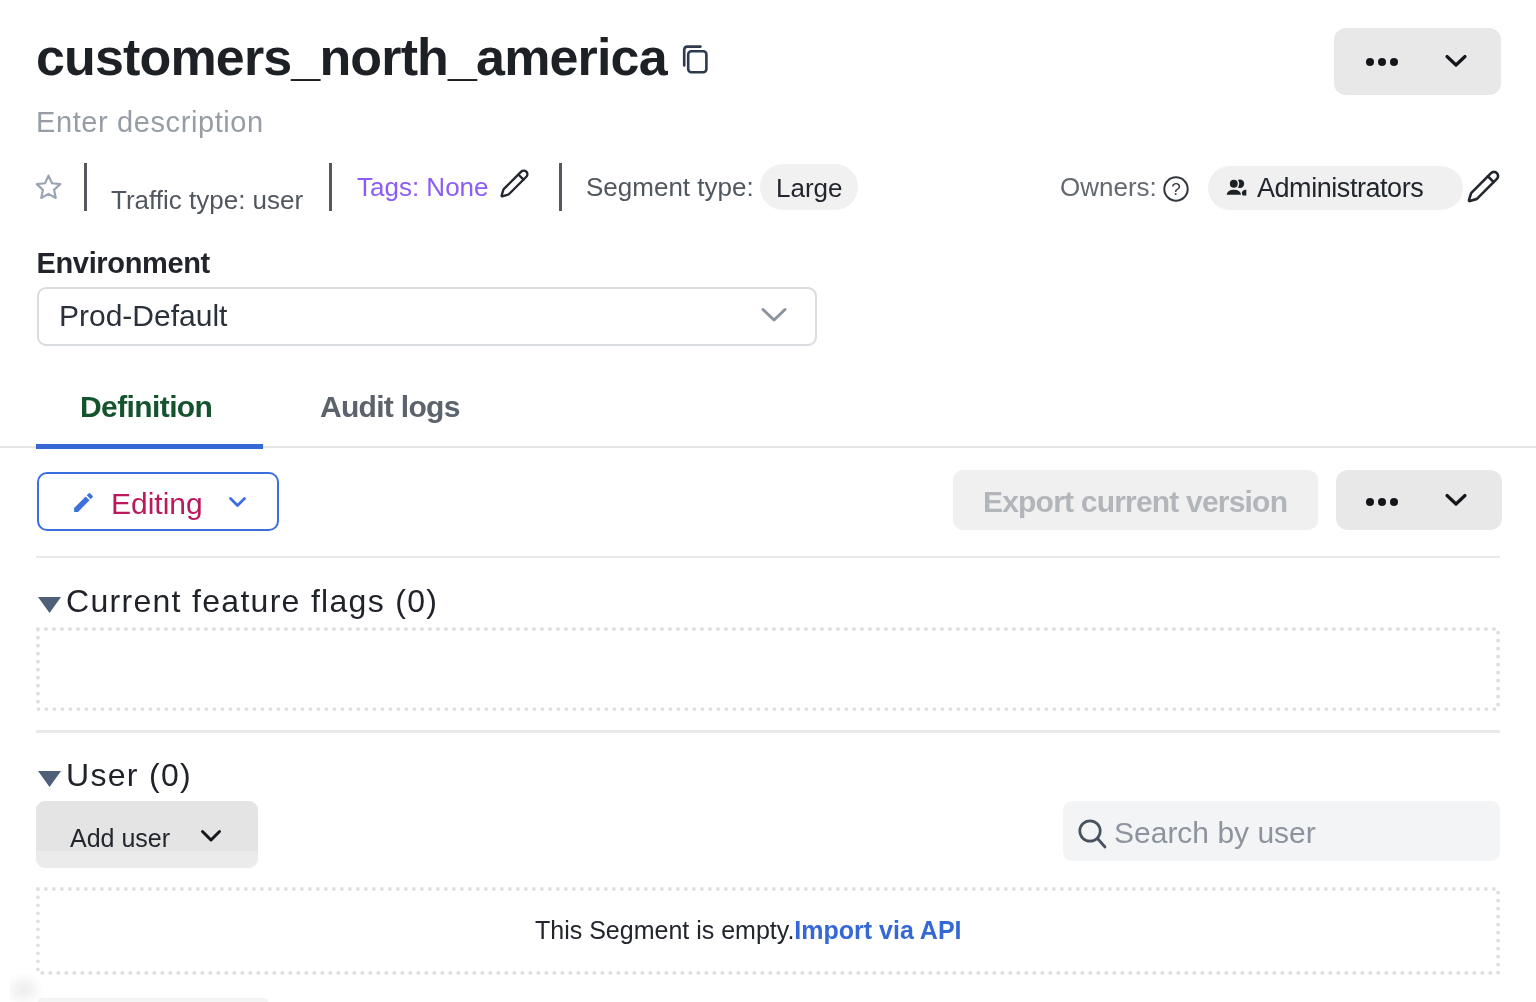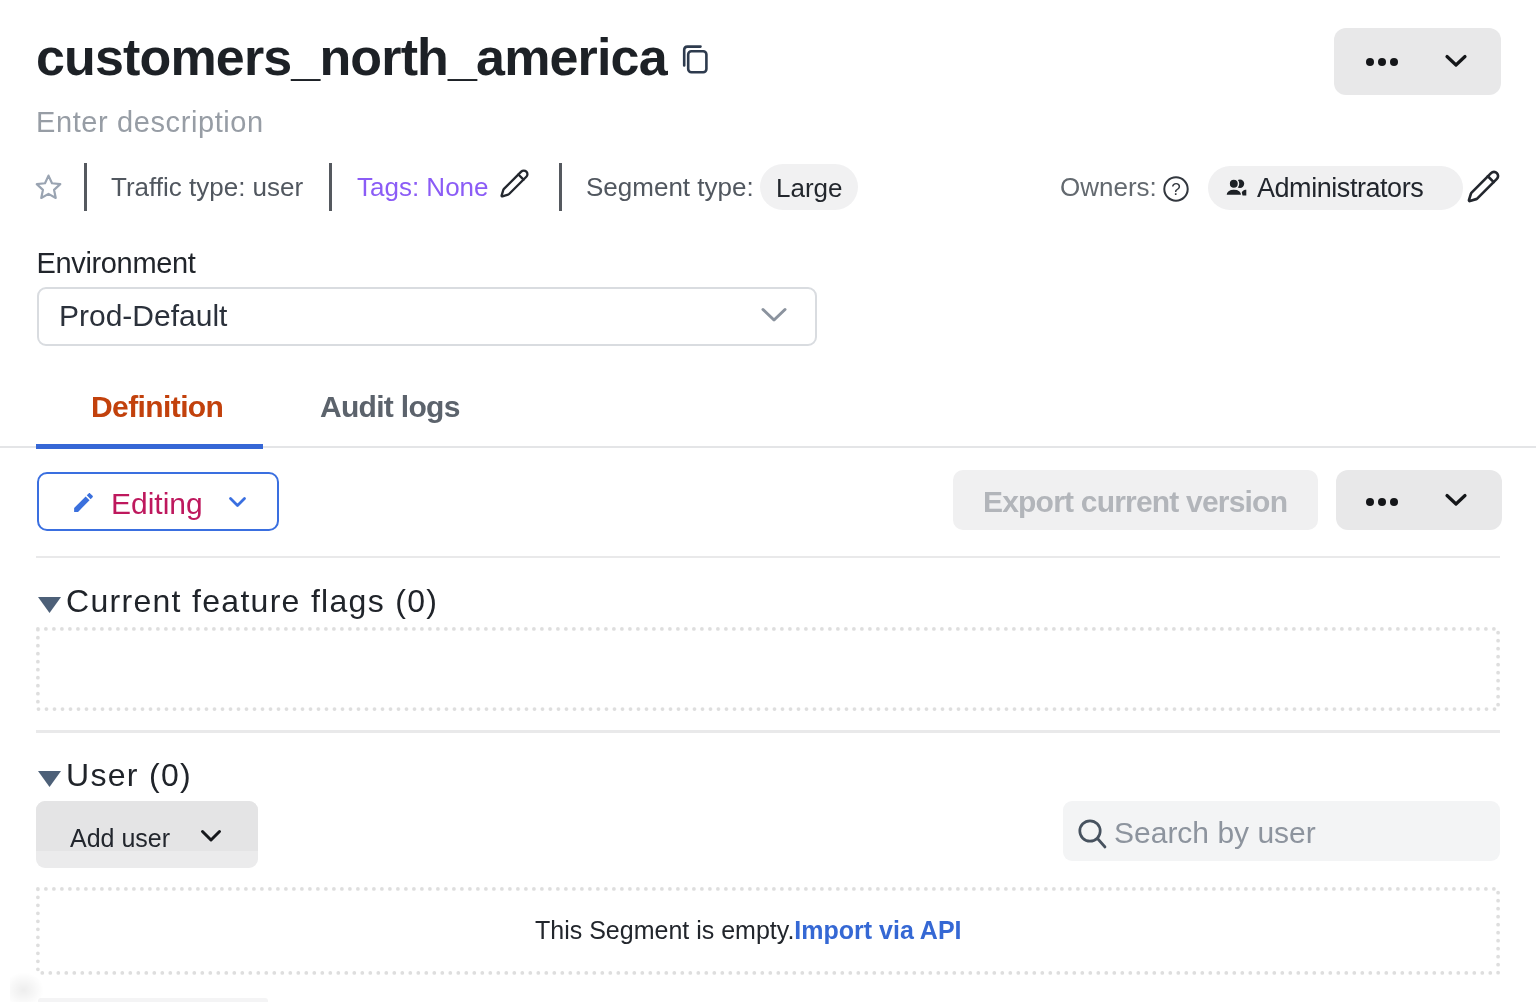--- a/index.html
+++ b/index.html
@@ -29,21 +29,21 @@
   <svg class="abs" style="left:1444px; top:53px;" width="24" height="16" viewBox="0 0 24 16">
     <path d="M3 3.5 L12 12 L21 3.5" fill="none" stroke="#141619" stroke-width="3.2" stroke-linecap="round" stroke-linejoin="round"></path>
   </svg>
 
   <div class="abs t" style="left:36px; top:108px; font-size:29px; color:#979da5; letter-spacing:0.6px;">Enter description</div>
 
   <svg class="abs" style="left:32.5px; top:171.5px;" width="31" height="31" viewBox="0 0 24 24">
     <path d="M12 2.8 l2.7 5.9 6.4 .7 -4.8 4.4 1.3 6.3 -5.6 -3.2 -5.6 3.2 1.3 -6.3 -4.8 -4.4 6.4 -.7 z" fill="none" stroke="#9aa4b2" stroke-width="1.7" stroke-linejoin="round"></path>
   </svg>
   <div class="abs" style="left:84px; top:163px; width:2.5px; height:48px; background:#55595f;"></div>
-  <div class="abs t" style="left:111px; top:174px; font-size:26px; color:#51575f;">Traffic type: user</div>
+  <div class="abs t" style="left:111px; top:187px; font-size:26px; color:#51575f;">Traffic type: user</div>
   <div class="abs" style="left:329px; top:163px; width:2.5px; height:48px; background:#55595f;"></div>
   <div class="abs t" style="left:357px; top:174px; font-size:26px; color:#8b5cf6;">Tags: None</div>
   <svg class="abs" style="left:499px; top:168px;" width="31" height="31" viewBox="0 0 24 24">
     <path d="M21.174 6.812 a1 1 0 0 0 -3.986 -3.987 L3.842 16.174 a2 2 0 0 0 -.5 .83 l-1.321 4.352 a.5 .5 0 0 0 .623 .622 l4.353 -1.32 a2 2 0 0 0 .83 -.497 z" fill="none" stroke="#23272e" stroke-width="1.8" stroke-linejoin="round" stroke-linecap="round"></path>
     <path d="M15 5 L19 9" fill="none" stroke="#23272e" stroke-width="1.8" stroke-linecap="round"></path>
   </svg>
   <div class="abs" style="left:559px; top:163px; width:2.5px; height:48px; background:#55595f;"></div>
   <div class="abs t" style="left:586px; top:174px; font-size:26px; color:#51575f;">Segment type:</div>
   <div class="abs" style="left:760px; top:164px; width:98px; height:46px; background:#f1f1f2; border-radius:23px;"></div>
   <div class="abs t" style="left:776px; top:174.5px; font-size:26px; color:#23272d;">Large</div>
@@ -59,28 +59,28 @@
     <path d="M16 16.3 c0 -3.8 2.5 -5.6 5.3 -5.6 l0 5.9 l-5.3 0 z" fill="#1d2126"></path>
     <circle cx="8.8" cy="4.7" r="4.7" fill="#1d2126" stroke="#f0f0f1" stroke-width="1.5"></circle>
     <path d="M0.8 16.4 c0 -4.3 3.7 -6.4 8 -6.4 s8 2.1 8 6.4 z" fill="#1d2126" stroke="#f0f0f1" stroke-width="1.5"></path>
   </svg>
   <div class="abs t" style="left:1257px; top:175px; font-size:27px; color:#22262d; letter-spacing:-0.45px;">Administrators</div>
   <svg class="abs" style="left:1466px; top:169px;" width="35" height="35" viewBox="0 0 24 24">
     <path d="M21.174 6.812 a1 1 0 0 0 -3.986 -3.987 L3.842 16.174 a2 2 0 0 0 -.5 .83 l-1.321 4.352 a.5 .5 0 0 0 .623 .622 l4.353 -1.32 a2 2 0 0 0 .83 -.497 z" fill="none" stroke="#23272e" stroke-width="1.8" stroke-linejoin="round" stroke-linecap="round"></path>
     <path d="M15 5 L19 9" fill="none" stroke="#23272e" stroke-width="1.8" stroke-linecap="round"></path>
   </svg>
 
-  <div class="abs t" style="left:36.5px; top:249px; font-size:29px; font-weight:400; color:#21252b; letter-spacing:-0.35px;">Environment</div>
+  <div class="abs t" style="left:36.5px; top:249px; font-size:29px; font-weight:700; color:#21252b; letter-spacing:-0.35px;">Environment</div>
   <div class="abs" style="left:37px; top:287px; width:780px; height:59px; border:2px solid #d9dce0; border-radius:9px; background:#fff;"></div>
   <div class="abs t" style="left:59px; top:301px; font-size:30px; color:#2b313b;">Prod-Default</div>
   <svg class="abs" style="left:760px; top:306px;" width="28" height="18" viewBox="0 0 28 18">
     <path d="M3 3.5 L14 14 L25 3.5" fill="none" stroke="#8b939e" stroke-width="3" stroke-linecap="round" stroke-linejoin="round"></path>
   </svg>
 
-  <div class="abs t" style="left:91px; top:392px; font-size:30px; font-weight:700; color:#c2410c; letter-spacing:-0.6px;">Definition</div>
+  <div class="abs t" style="left:80px; top:392px; font-size:30px; font-weight:700; color:#14532d; letter-spacing:-0.6px;">Definition</div>
   <div class="abs t" style="left:320px; top:392px; font-size:30px; font-weight:600; color:#5c636c; letter-spacing:-0.7px;">Audit logs</div>
   <div class="abs" style="left:0; top:446px; width:1536px; height:2px; background:#e4e5e7;"></div>
   <div class="abs" style="left:36px; top:444px; width:227px; height:5px; background:#3667d6;"></div>
 
   <div class="abs" style="left:37px; top:472px; width:242px; height:59px; border:2px solid #3a6fe0; border-radius:10px; background:#fff;"></div>
   <svg class="abs" style="left:71px; top:490px;" width="25" height="25" viewBox="0 0 24 24">
     <path d="M3 17.25V21h3.75L17.81 9.94l-3.75-3.75L3 17.25zM20.71 7.04c.39-.39.39-1.02 0-1.41l-2.34-2.34c-.39-.39-1.02-.39-1.41 0l-1.83 1.83 3.75 3.75 1.83-1.83z" fill="#3b70dd"></path>
   </svg>
   <div class="abs t" style="left:111px; top:489px; font-size:30px; color:#be185d;">Editing</div>
   <svg class="abs" style="left:228px; top:496px;" width="19" height="12" viewBox="0 0 19 12">

